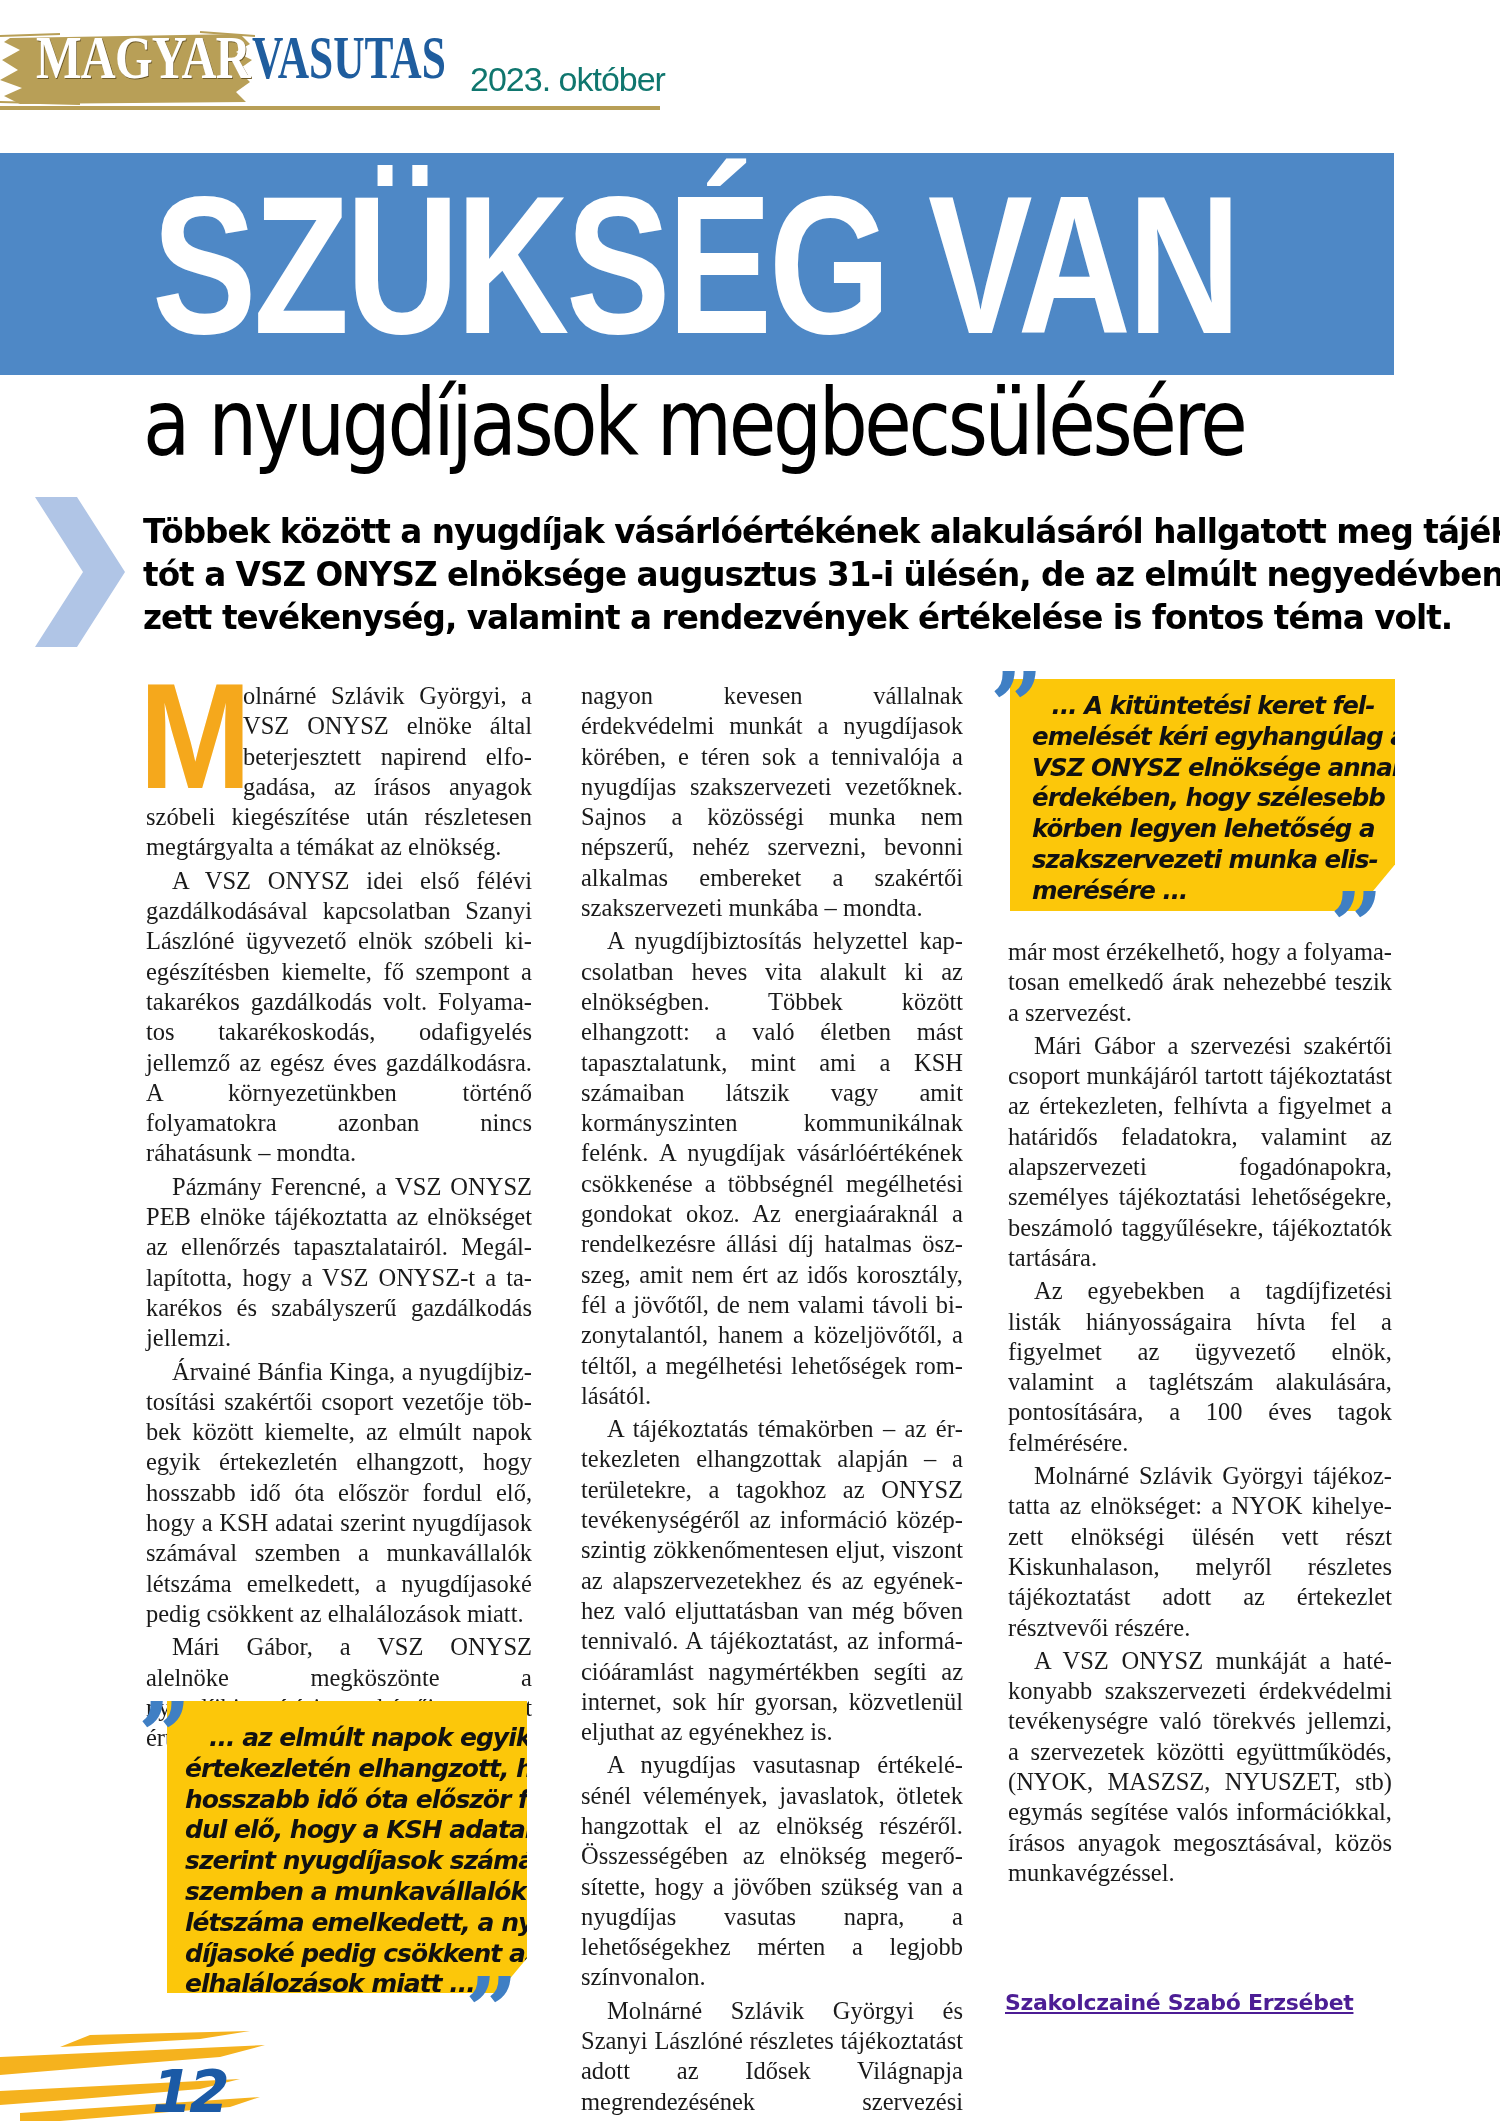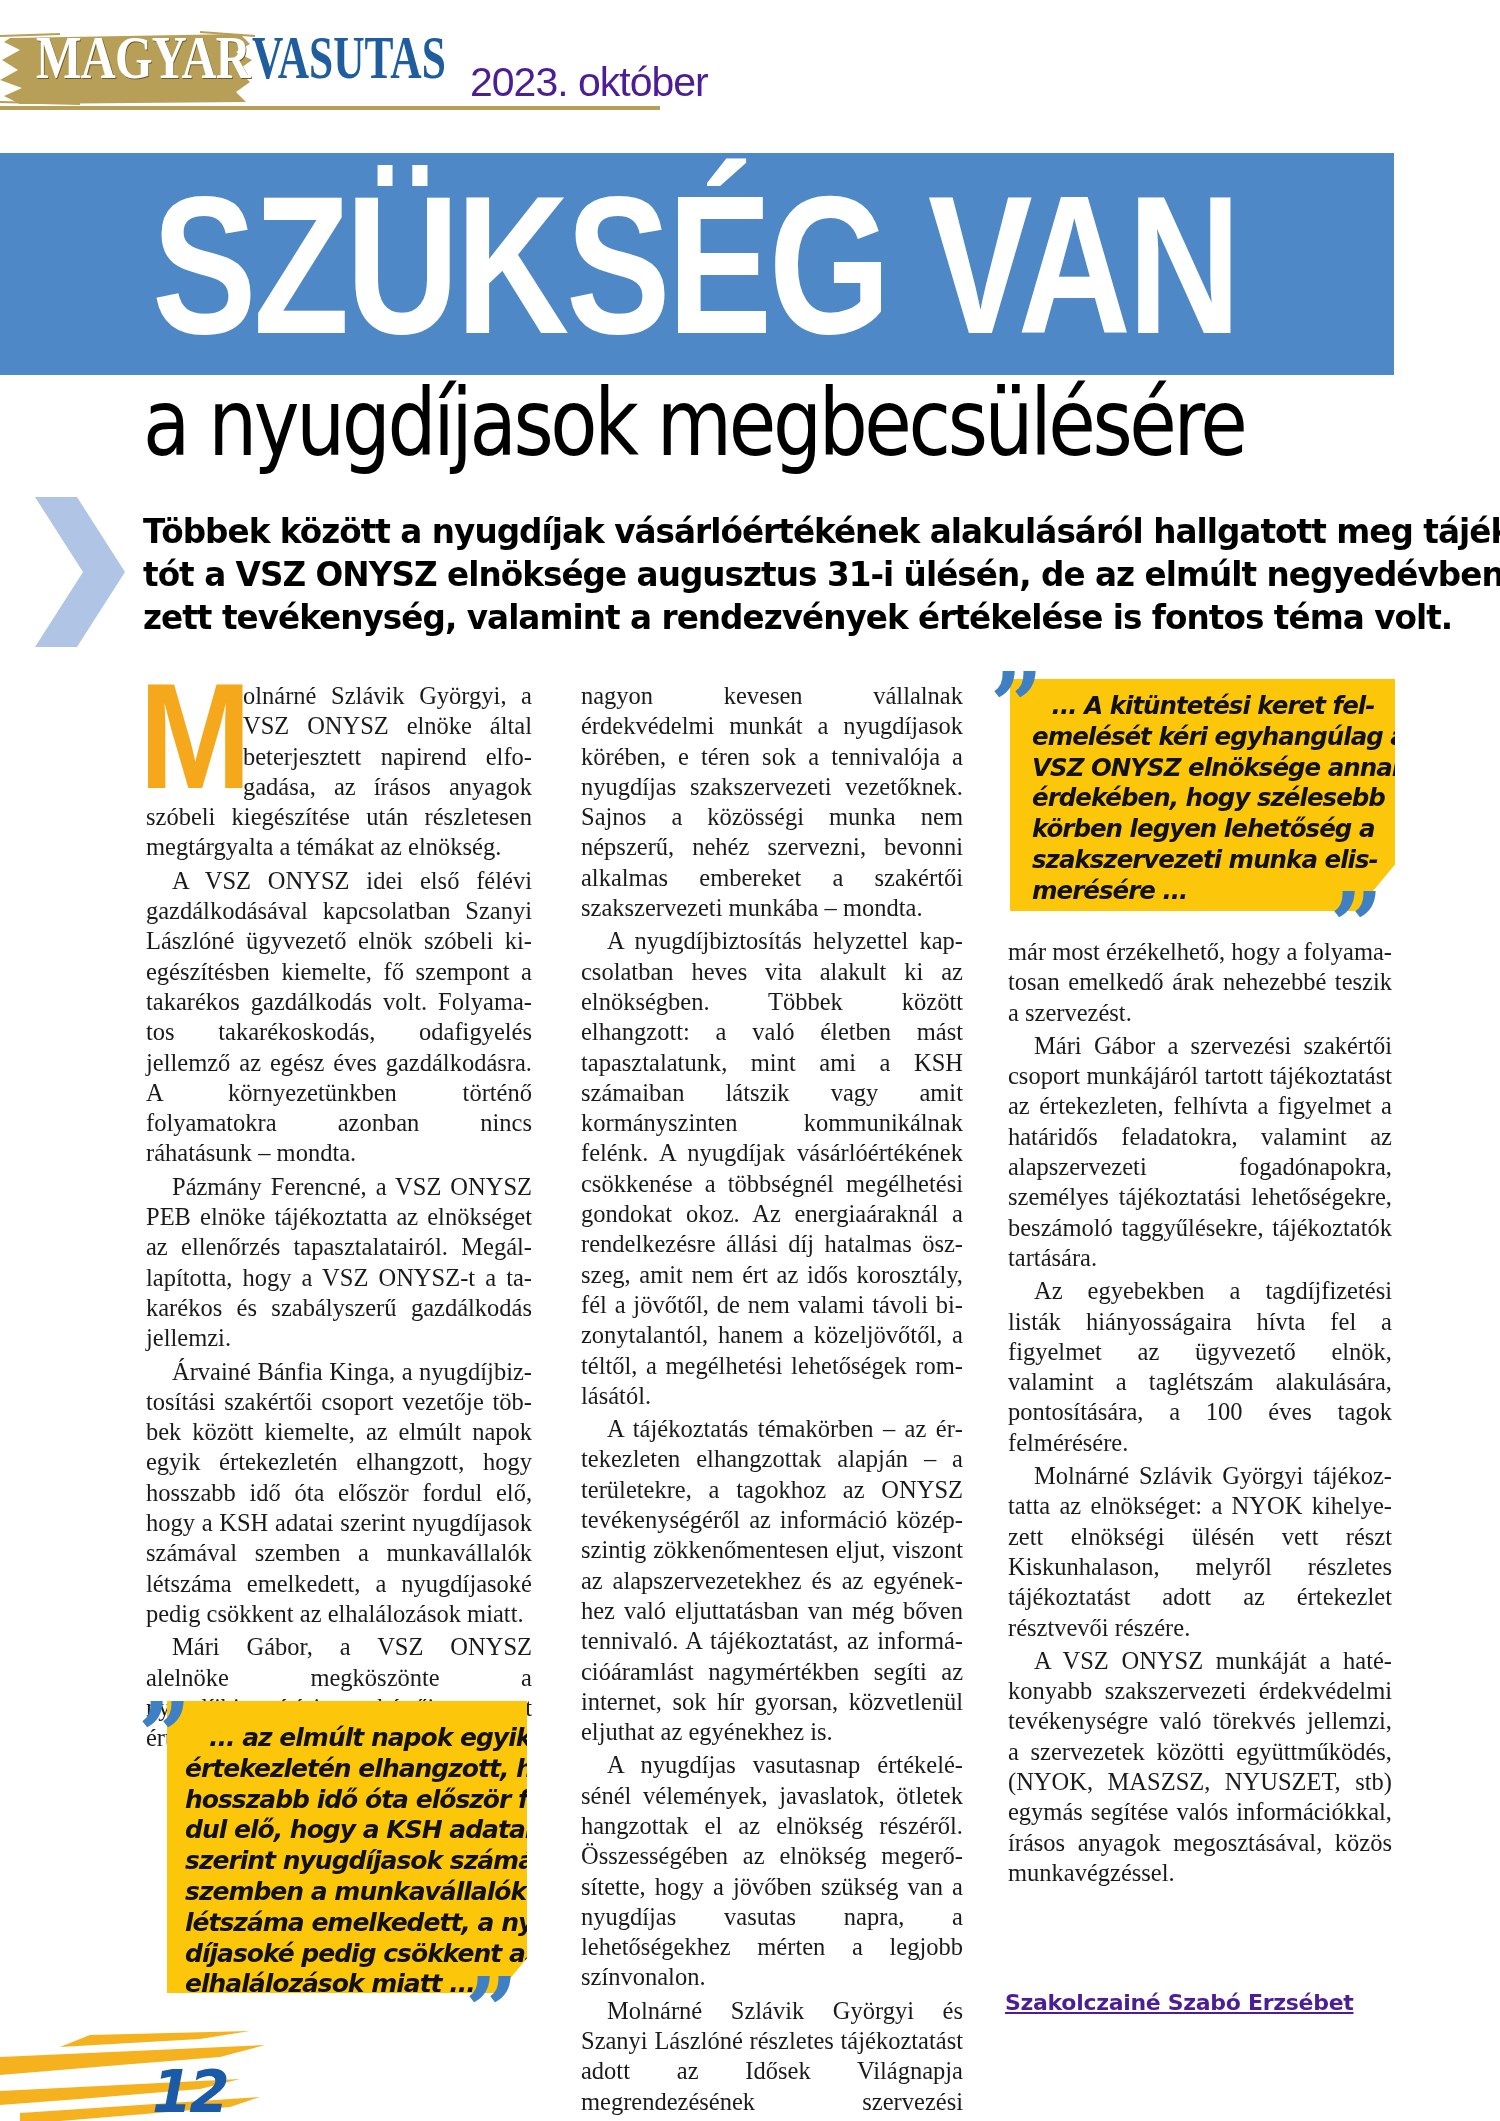--- a/index.html
+++ b/index.html
@@ -3,21 +3,21 @@
 <meta charset="utf-8">
 <style>
   html, body { margin:0; padding:0; background:#ffffff; }
   body { width:1500px; height:2121px; position:relative; overflow:hidden; font-family:"DejaVu Serif", serif; color:#1a1a1a; }
   .abs { position:absolute; }
 
   
   .brush { left:0; top:30px; width:255px; height:76px; }
   .mag { left:36px; top:26px; font-family:"Liberation Serif", serif; font-size:62px; color:#ffffff; letter-spacing:-1px; transform:scaleX(0.78); transform-origin:left top; text-shadow:1px 1px 0 #6d5a2a; line-height:1; font-weight:bold;}
   .vas { left:252px; top:26px; font-family:"Liberation Serif", serif; font-size:62px; color:#1f5d9e; transform:scaleX(0.7); transform-origin:left top; line-height:1; font-weight:bold; }
-  .date { left:470px; top:62px; font-family:"Liberation Sans", sans-serif; font-size:41px; color:#4c1d95; letter-spacing:-1px; line-height:1; }
+  .date { left:470px; top:62px; font-family:"Liberation Sans", sans-serif; font-size:34px; color:#0f766e; letter-spacing:-1px; line-height:1; }
   .rule { left:0; top:106px; width:660px; height:4px; background:#b89f57; }
 
   
   .banner { left:0; top:153px; width:1394px; height:222px; background:#4e88c6; }
   .headline { left:152px; top:168px; font-family:"Liberation Sans", sans-serif; font-weight:bold; font-size:196px; color:#ffffff; line-height:1; letter-spacing:-4px; transform:scaleX(0.8); transform-origin:left top; white-space:nowrap; }
   .subhead { left:143px; top:378px; font-family:"DejaVu Sans", sans-serif; font-size:92px; color:#000; line-height:1; letter-spacing:-4px; transform:scaleX(0.84); transform-origin:left top; white-space:nowrap; }
 
   .chevron { left:35px; top:497px; width:90px; height:150px; }
   .lead { left:143px; top:510px; width:1290px; font-family:"DejaVu Sans", sans-serif; font-weight:bold; font-size:34px; line-height:43px; color:#000; letter-spacing:-1px; transform:scaleX(0.96); transform-origin:left top; }
   .lead span { display:block; white-space:nowrap; }

